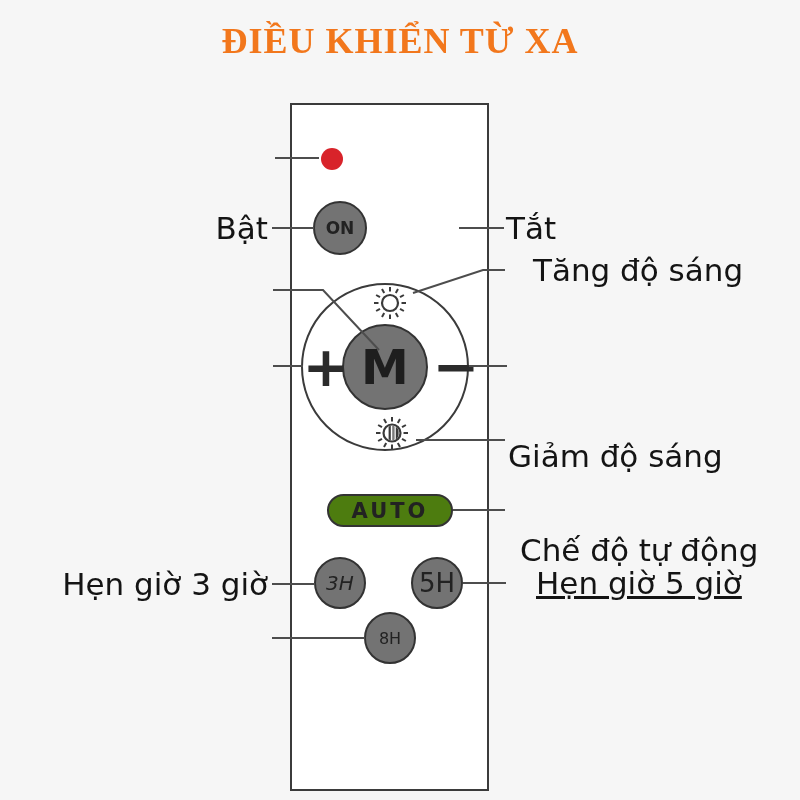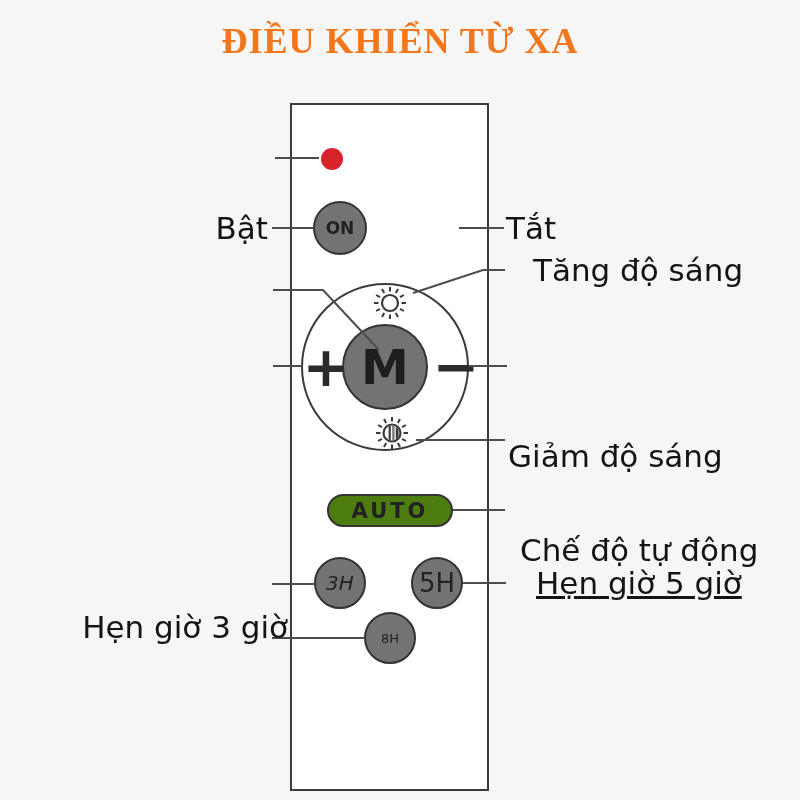--- a/index.html
+++ b/index.html
@@ -27,21 +27,21 @@
   .circle-btn{
     position:absolute;border:2px solid #333;border-radius:50%;background:#737373;
     display:flex;align-items:center;justify-content:center;
     box-sizing:border-box;color:#222;
   }
   #btn-on {left:313px;top:201px;width:54px;height:54px;font-size:17px;font-weight:700;}
   #btn-off{left:406px;top:201px;width:54px;height:54px;font-size:16px;font-weight:700;}
   #btn-mode{left:342px;top:324px;width:86px;height:86px;font-size:48px;font-weight:700;color:#1e1e1e;}
   #btn-3h{left:314px;top:557px;width:52px;height:52px;font-size:20px;font-style:italic;}
   #btn-5h{left:411px;top:557px;width:52px;height:52px;font-size:26px;}
-  #btn-8h{left:364px;top:612px;width:52px;height:52px;font-size:13px;}
+  #btn-8h{left:364px;top:612px;width:52px;height:52px;font-size:16px;}
   .glyph-btn{
     position:absolute;display:flex;align-items:center;justify-content:center;
     color:#2b2b2b;font-weight:700;font-size:56px;cursor:default;
   }
   #btn-plus {left:302px;top:342px;width:48px;height:48px;}
   #btn-minus{left:432px;top:342px;width:48px;height:48px;}
   #btn-auto{
     position:absolute;left:327px;top:494px;width:126px;height:33px;
     border:2px solid #333;border-radius:17px;background:#4d7c0f;box-sizing:border-box;
     display:flex;align-items:center;justify-content:center;
@@ -49,21 +49,21 @@
   }
   .label{
     position:absolute;font-size:31px;line-height:40px;color:#141414;white-space:nowrap;
   }
   .label.ra{text-align:right;}
   #lbl-on  {right:532px;top:208px;}
   #lbl-off {left:506px;top:208px;}
   #lbl-up  {left:533px;top:250px;}
   #lbl-down{left:508px;top:436px;}
   #lbl-auto{left:520px;top:492px;margin-top:38px;}
-  #lbl-3h  {right:512px;top:564px;margin-top:43px;}
+  #lbl-3h  {right:532px;top:564px;}
   #lbl-5h  {left:536px;top:563px;text-decoration:underline;}
   #lbl-8h  {right:532px;top:616px;}
   .sun{position:absolute;}
   #sun-up  {left:370px;top:283px;}
   #sun-down{left:372px;top:413px;}
   .lines{position:absolute;left:0;top:0;pointer-events:none;}
 </style>
 </head>
 <body>
 

